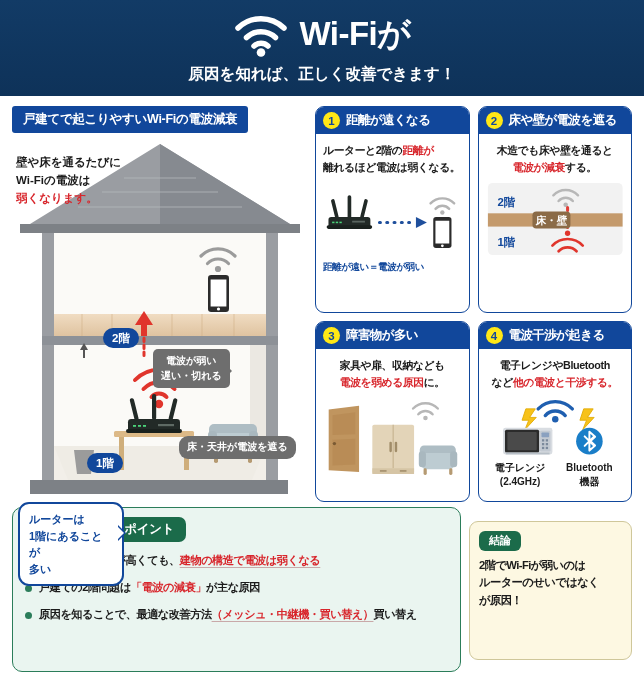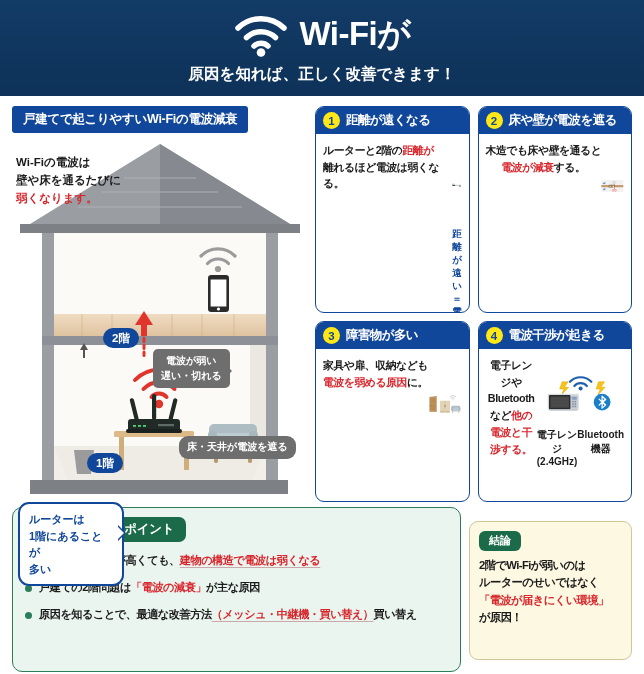--- a/index.html
+++ b/index.html
@@ -73,21 +73,21 @@
     border:1.6px solid #11479b; border-radius:9px; background:#fff; overflow:hidden; display:flex; flex-direction:column;
   }
   .card-head {
     background:#11479b; color:#fff; display:flex; align-items:center; gap:6px; padding:5px 7px; flex:none;
   }
   .card-num {
     width:17px; height:17px; border-radius:50%; background:#ffe816; color:#11479b;
     font-size:11.5px; font-weight:bold; display:flex; align-items:center; justify-content:center; flex:none;
   }
   .card-head-text { font-size:12.5px; font-weight:bold; letter-spacing:-0.6px; }
-  .card-body { flex:1; padding:8px 7px 5px 7px; display:flex; flex-direction:row; }
+  .card-body { flex:1; padding:8px 7px 5px 7px; display:flex; flex-direction:column; }
   .card-desc { font-size:10.8px; font-weight:bold; line-height:1.55; color:#1b1b1b; letter-spacing:-0.4px; }
   .card-desc .red { color:#d8262c; }
   .card-fig { flex:1; position:relative; margin-top:4px; }
   .fig-caption { text-align:left; font-size:9.5px; font-weight:bold; color:#11479b; letter-spacing:-0.4px; }
   .icon-caption { font-size:10px; font-weight:bold; color:#1b1b1b; text-align:center; line-height:1.35; }
 
   
   .bottom-area { position:relative; margin-top:9px; height:165px; display:flex; gap:0; }
   .points-box {
     position:absolute; left:0; top:0; width:449px; height:165px;
@@ -246,22 +246,22 @@
             <rect x="236" y="326" width="4" height="9" rx="1.8" fill="#b59a72"></rect>
           </g>
 
           <polygon points="62,322 82,322 79,346 65,346" fill="#9b9b9b"></polygon>
 
           <polygon points="72,215 76,222 68,222" fill="#555"></polygon>
           <rect x="71" y="222" width="2" height="8" fill="#555"></rect>
         </svg>
 
         <div class="house-note">
+          <div>壁や床を通るたびに</div>
           <div>Wi-Fiの電波は</div>
-          <div>壁や床を通るたびに</div>
           <div class="red">弱くなります。</div>
         </div>
 
         <div class="badge-floor badge-2f">2階</div>
         <div class="badge-floor badge-1f">1階</div>
 
         <div class="bubble-gray bubble-weak">
           <div>電波が弱い</div>
           <div>遅い・切れる</div>
         </div>
@@ -498,20 +498,19 @@
           </div>
 
         </div>
       </div>
 
       <div class="concl-box">
         <div class="concl-title">結論</div>
         <div class="concl-text">
           <div>2階でWi-Fiが弱いのは</div>
           <div>ルーターのせいではなく</div>
-          <div class="red">「電波が届きにくい環境」</div>
           <div>が原因！</div>
         </div>
       </div>
 
     </div>
   </div>
 </div>
 
 </body></html>

